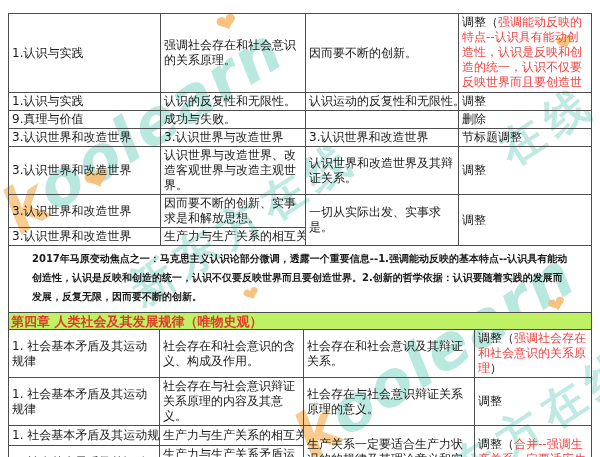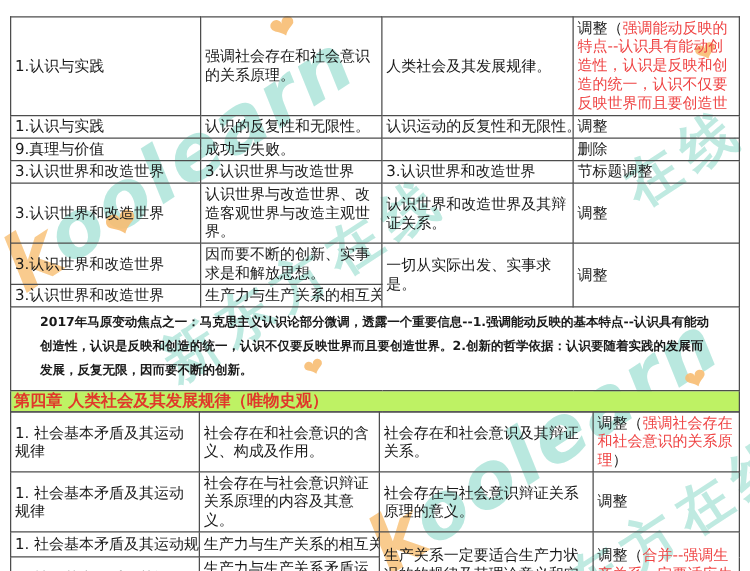--- a/index.html
+++ b/index.html
@@ -73,21 +73,21 @@
     <colgroup>
         <col style="width:152px">
         <col style="width:145px">
         <col style="width:153px">
         <col style="width:133px">
       </colgroup>
     <tbody>
         <tr style="height:79px">
       <td>1.认识与实践</td>
       <td>强调社会存在和社会意识的关系原理。</td>
-      <td>人类社会及其发展规律。</td>
+      <td>因而要不断的创新。</td>
       <td class="vtop"><span>调整（</span><span class="red">强调能动反映的特点--认识具有能动创造性，认识是反映和创造的统一，认识不仅要反映世界而且要创造世</span><span></span></td>
     </tr>
     <tr style="height:17px">
       <td class="clip">1.认识与实践</td>
       <td class="clip">认识的反复性和无限性。</td>
       <td class="clip">认识运动的反复性和无限性。</td>
       <td class="clip">调整</td>
     </tr>
     <tr style="height:17px">
       <td class="clip">9.真理与价值</td>

